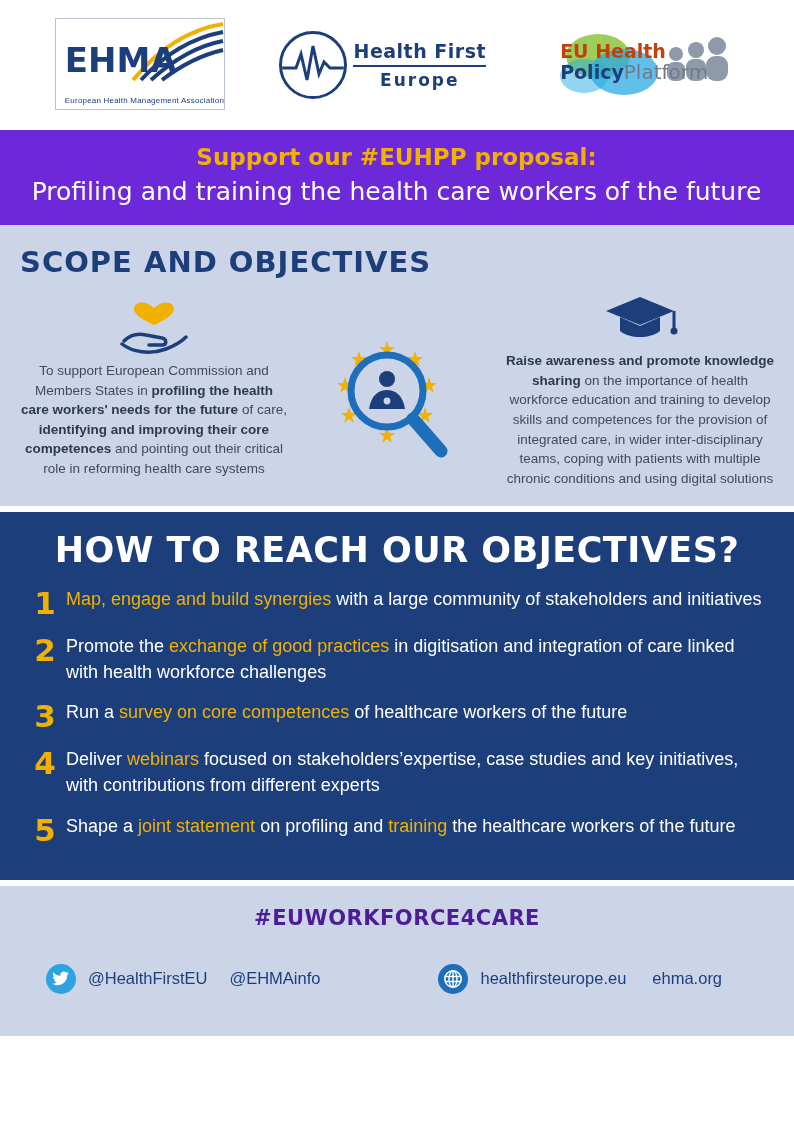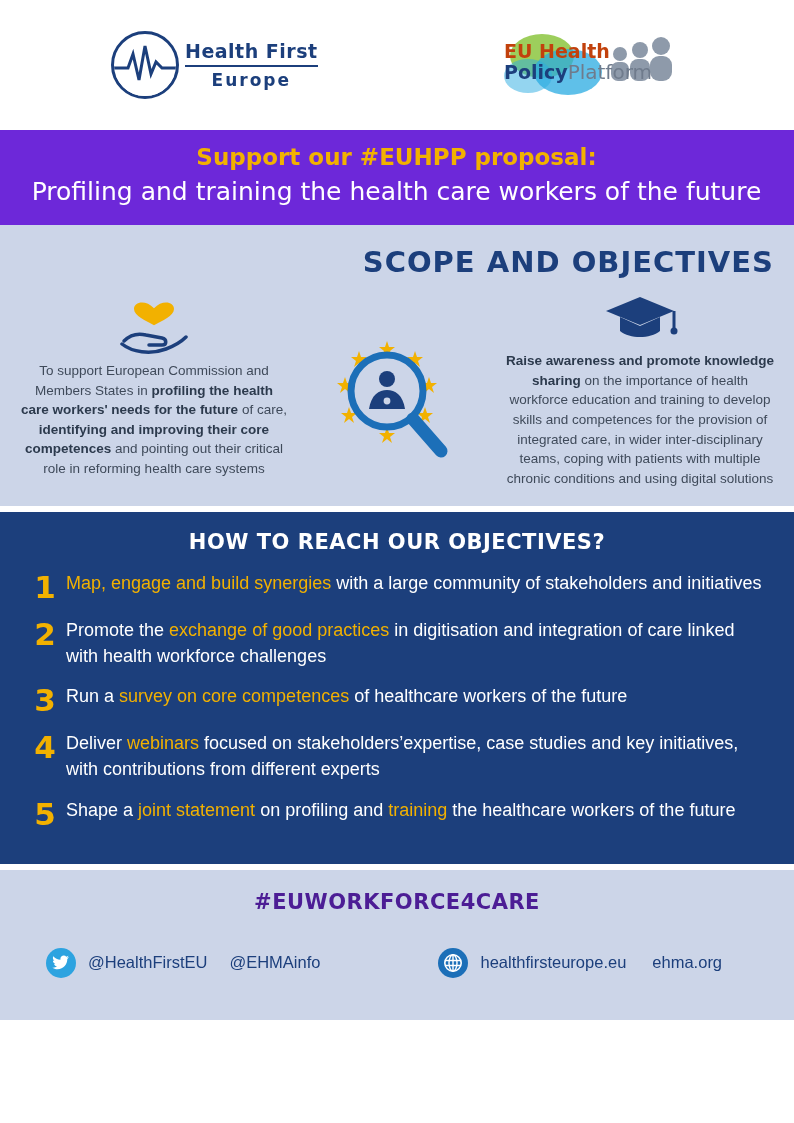--- a/index.html
+++ b/index.html
@@ -169,21 +169,21 @@
     font-weight: normal;
     line-height: 1.25;
   }
 
   
   .scope {
     background: #ccd5e8;
     padding: 14px 20px 18px 20px;
   }
   .scope-title {
-    text-align: right;
+    text-align: left;
     color: #1c3f7c;
     font-family: "DejaVu Sans", sans-serif;
     font-size: 29px;
     font-weight: bold;
     letter-spacing: 1px;
     margin: 6px 0 4px 0;
   }
   .scope-cols {
     display: flex;
     align-items: center;
@@ -218,21 +218,21 @@
 
   
   .how {
     background: #1c3f7c;
     color: #ffffff;
     padding: 16px 24px 20px 24px;
   }
   .how-title {
     text-align: center;
     font-family: "DejaVu Sans", sans-serif;
-    font-size: 21px;
+    font-size: 35px;
     font-weight: bold;
     letter-spacing: .5px;
     margin: 2px 0 16px 0;
   }
   .step {
     display: flex;
     align-items: flex-start;
     margin: 0 0 14px 0;
   }
   .step-num {
@@ -304,20 +304,31 @@
     background: #ffffff;
   }
 </style>
 </head>
 <body>
 
 <div class="poster">
 
   <div class="logo-bar">
 
+    <div class="logo ehma-logo">
+      <div class="ehma-box"></div>
+      <svg class="ehma-swoosh" viewBox="0 0 95 62">
+        <path d="M2 58 C 25 30, 55 8, 92 2" stroke="#f2b100" stroke-width="4" fill="none"></path>
+        <path d="M10 58 C 32 34, 60 16, 92 10" stroke="#1c3f7c" stroke-width="4" fill="none"></path>
+        <path d="M20 58 C 40 40, 65 24, 92 19" stroke="#1c3f7c" stroke-width="4" fill="none"></path>
+        <path d="M31 58 C 48 45, 70 33, 92 28" stroke="#1c3f7c" stroke-width="4" fill="none"></path>
+      </svg>
+      <div class="ehma-text">EHMA</div>
+      <div class="ehma-sub">European Health Management Association</div>
+    </div>
 
     <div class="logo hfe-logo">
       <div class="hfe-circle">
         <svg viewBox="0 0 62 62" width="62" height="62">
           <path d="M0 34 L14 34 L19 20 L25 46 L31 12 L37 40 L42 28 L48 34 L62 34" stroke="#1c3f7c" stroke-width="3" fill="none"></path>
           <path d="M0 40 Q31 70 62 40 L62 62 L0 62 Z" fill="#ffffff"></path>
         </svg>
       </div>
       <div class="hfe-words">
         <div class="hfe-l1">Health First</div>

